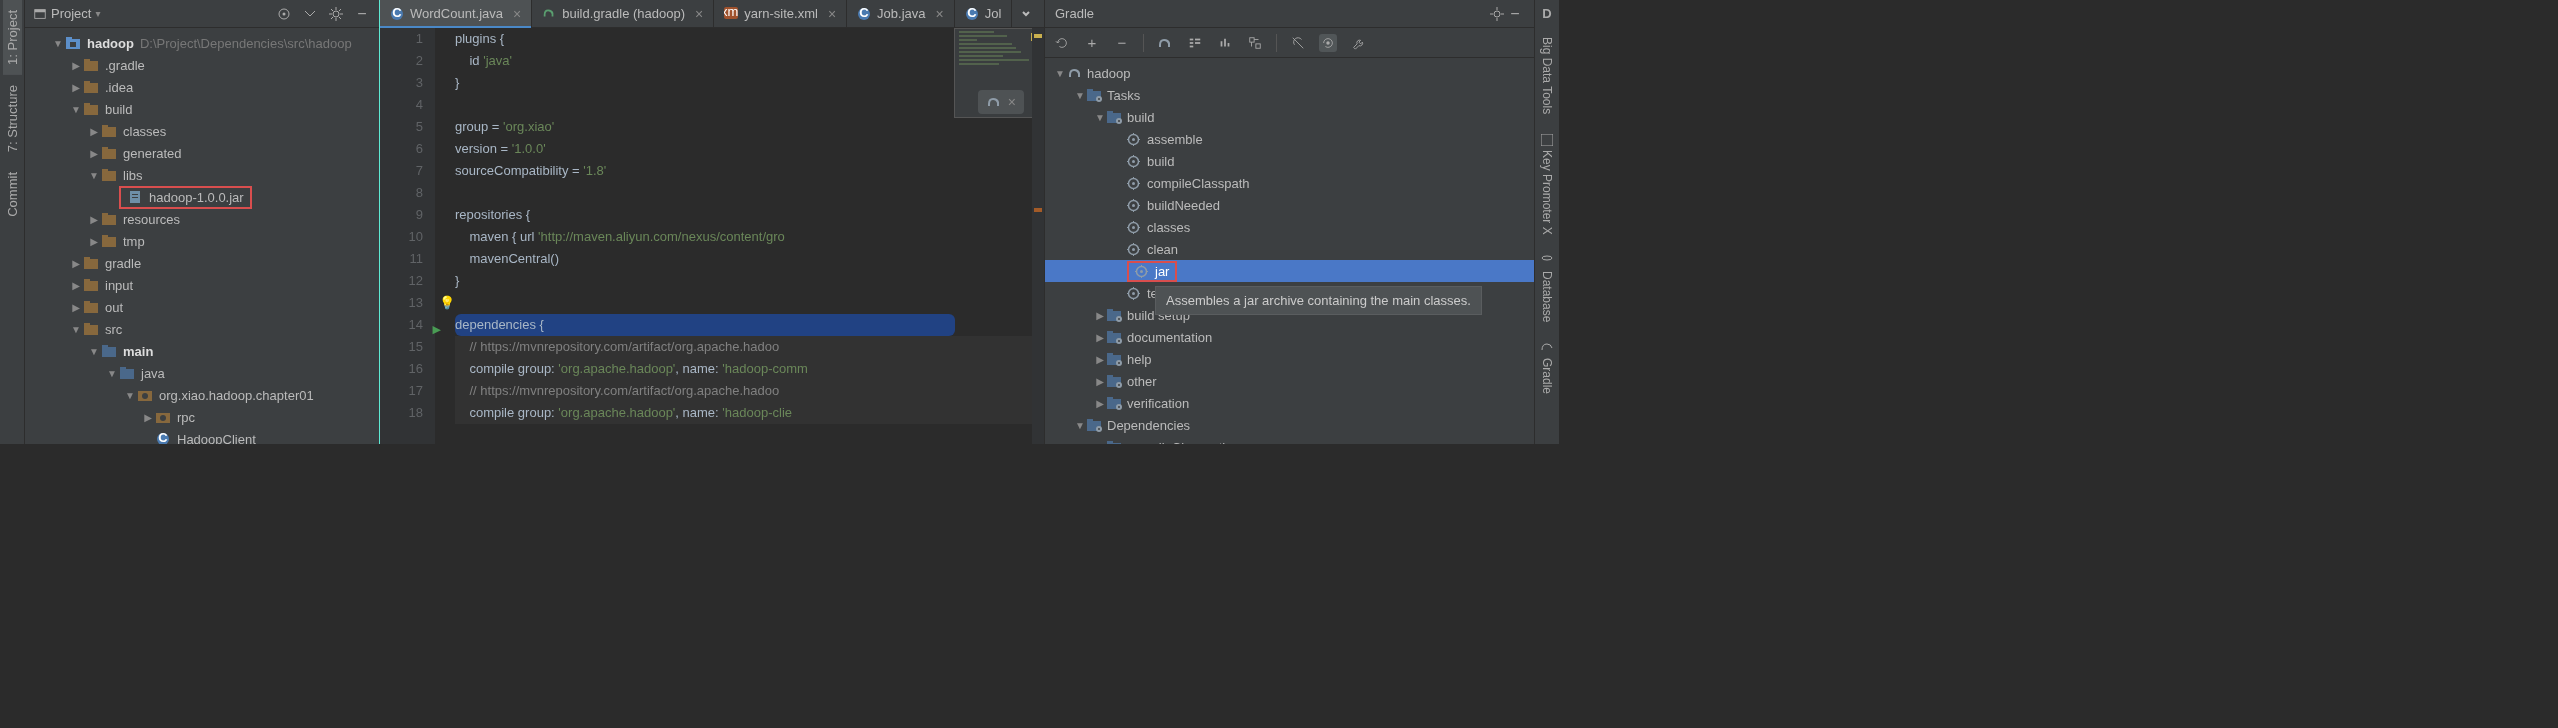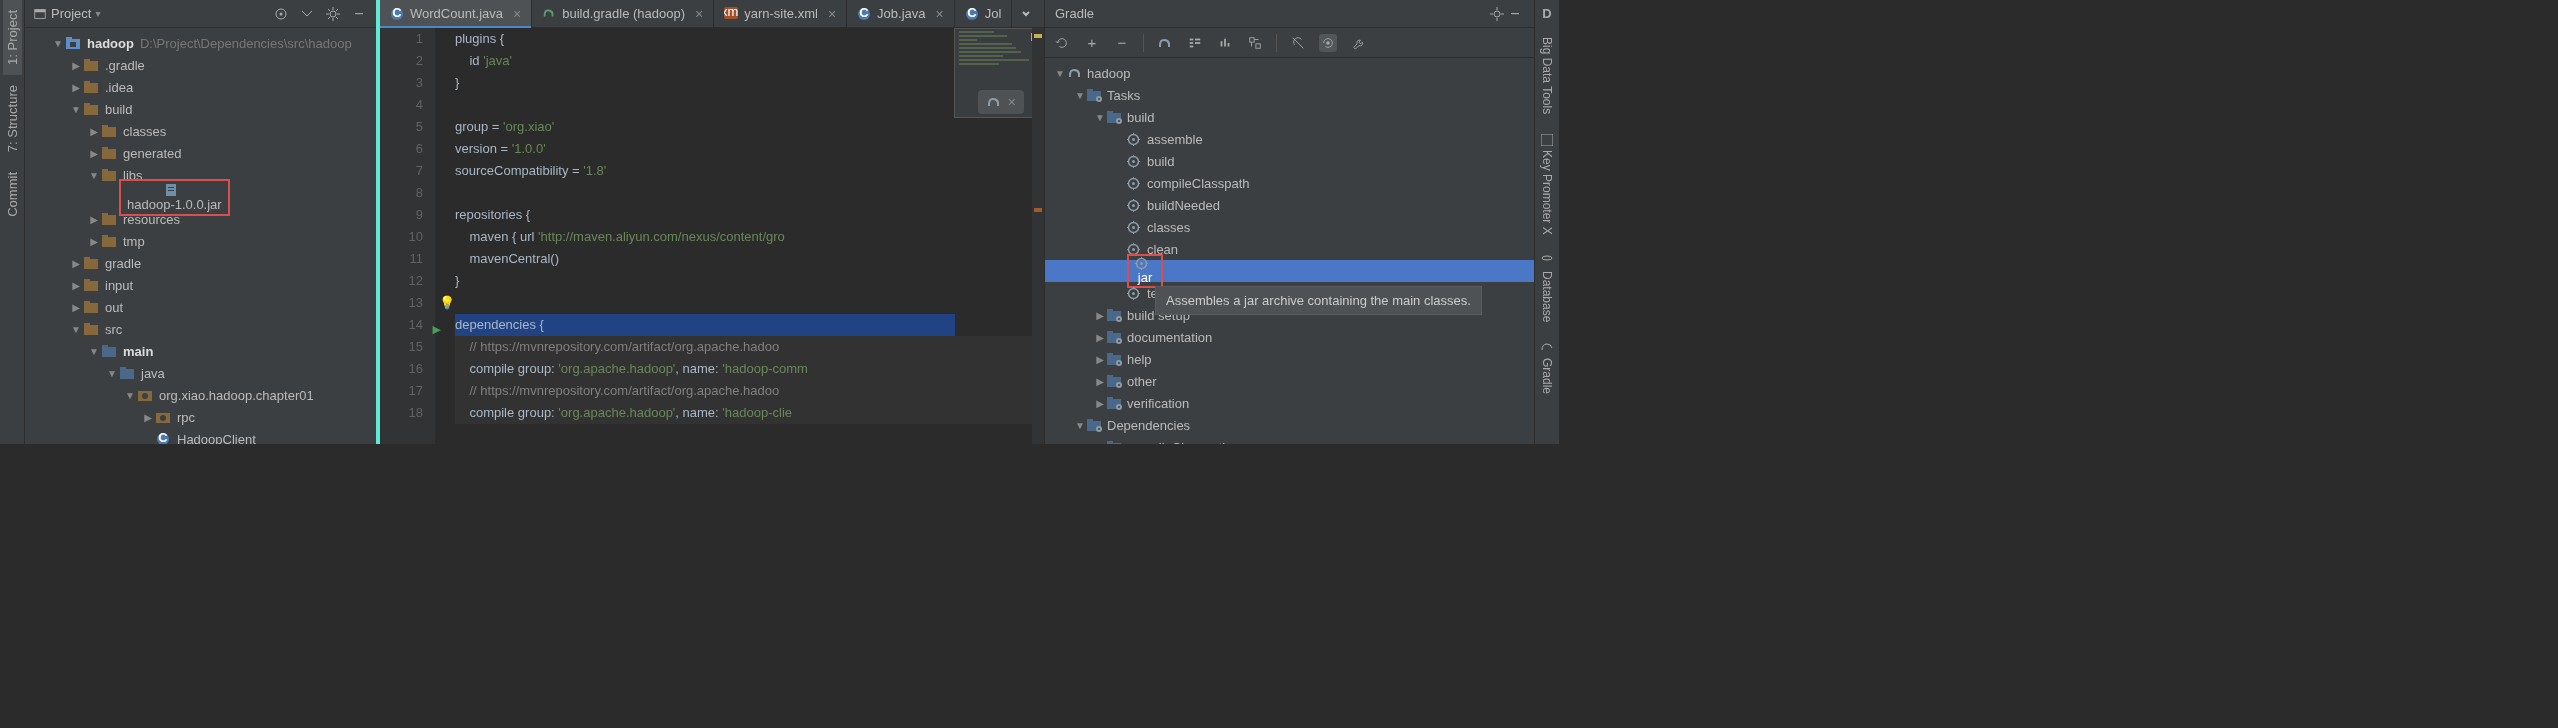--- a/index.html
+++ b/index.html
@@ -6,54 +6,54 @@
 body { background: #2b2b2b; color: #bbbbbb; overflow: hidden; }
 .app { display: flex; height: 444px; width: 1559px; }
 
 
 .left-rail { width: 25px; background: #3c3f41; border-right: 1px solid #2d2d2d; display: flex; flex-direction: column; align-items: center; }
 .rail-item { writing-mode: vertical-lr; transform: rotate(180deg); padding: 10px 2px; color: #aaa; cursor: pointer; font-size: 12px; white-space: nowrap; display:flex; align-items:center; gap:4px;}
 .rail-item.sel { background: #4e5254; }
 .rail-icon { width:14px; height:14px; }
 
 
-.project-panel { width: 355px; background: #3c3f41; border-right: 4px solid #5eead4; display: flex; flex-direction: column; }
+.project-panel { width: 355px; background: #3c3f41; border-right: 1px solid #5eead4; display: flex; flex-direction: column; }
 .panel-header { height: 28px; display: flex; align-items: center; padding: 0 8px; border-bottom: 1px solid #2d2d2d; }
 .panel-header .title { flex: 1; color: #bbb; font-weight: 500; display:flex; align-items:center; gap:4px;}
 .panel-header .icons { display: flex; gap: 8px; align-items:center;}
 .icon-btn { width: 18px; height: 18px; display: flex; align-items: center; justify-content: center; cursor: pointer; color: #aaa; }
 .tree { flex: 1; overflow: auto; padding: 4px 0; }
 .tree-row { display: flex; align-items: center; height: 22px; padding-right: 8px; white-space: nowrap; cursor: pointer; }
 .tree-arrow { width: 14px; text-align: center; color: #888; font-size: 10px; }
 .tree-icon { width: 16px; height: 14px; margin-right: 6px; display:flex; align-items:center; justify-content:center;}
 .tree-label { color: #bbb; }
 .tree-label.bold { font-weight: bold; color: #ddd; }
 .tree-path { color: #777; margin-left: 6px; }
-.highlight-box { border: 2px solid #d94e4e; padding: 0 2px; flex-direction: column; }
+.highlight-box { border: 2px solid #d94e4e; padding: 0 2px; }
 
 
 .editor-area { flex: 1; display: flex; flex-direction: column; background: #2b2b2b; position: relative; }
 .tabs { height: 28px; display: flex; align-items: stretch; background: #3c3f41; border-bottom: 1px solid #2d2d2d; }
 .tab { display: flex; align-items: center; padding: 0 10px; gap: 6px; border-right: 1px solid #2d2d2d; cursor: pointer; color: #bbb; position:relative;}
 .tab.active { background: #4e5254; }
 .tab.active::after { content:''; position:absolute; bottom:-1px; left:0; right:0; height:2px; background:#4a88c7; }
 .tab-icon { width: 14px; height: 14px; }
 .tab-close { color: #888; font-size: 14px; margin-left: 4px; }
 .tab-more { padding: 0 8px; display:flex; align-items:center; color:#bbb;}
 .gutter { width: 55px; background: #313335; color: #606366; text-align: right; padding-right: 12px; font-family: 'Consolas', monospace; font-size: 13.5px; line-height: 22px; position:relative;}
 .gutter-line { height:22px; position:relative;}
 .gutter-run { position:absolute; right:-18px; top:4px; color:#499c54; font-size:11px;}
 .code-body { display: flex; flex: 1; overflow: hidden; }
 .code { flex: 1; font-family: 'Consolas', monospace; font-size: 13.5px; line-height: 22px; padding-left: 20px; color: #a9b7c6; position:relative; white-space: pre;}
 .code-line { height: 22px; }
 .str { color: #6a8759; }
 .com { color: #808080; }
 .link { }
 .hl { background: #323232; }
-.sel-line { background: #214283; display:inline-block; min-width:500px;}
+.sel-line { background: #214283; display:inline-block; min-width:500px;border-radius:6px;}
 .minimap { position: absolute; top: 28px; right: 0; width: 90px; height: 90px; background: #3a3d3f; border: 1px solid #555; }
 .minimap-line { height:2px; margin:2px 4px; background:#6a8759; opacity:0.5;}
 .marker-bar { position:absolute; right:0; top:28px; bottom:0; width:12px; background:#313335;}
 .marker { position:absolute; right:2px; width:8px; height:4px; }
 .marker.y { background:#c9b04e; }
 .marker.o { background:#a35b28; }
 .compact-btn { position:absolute; top:90px; right:20px; background:#4e5254; border-radius:4px; padding:4px 8px; display:flex; align-items:center; gap:6px; color:#888;}
 
 
 .gradle-panel { width: 490px; background: #3c3f41; border-left: 1px solid #2d2d2d; display: flex; flex-direction: column; }

